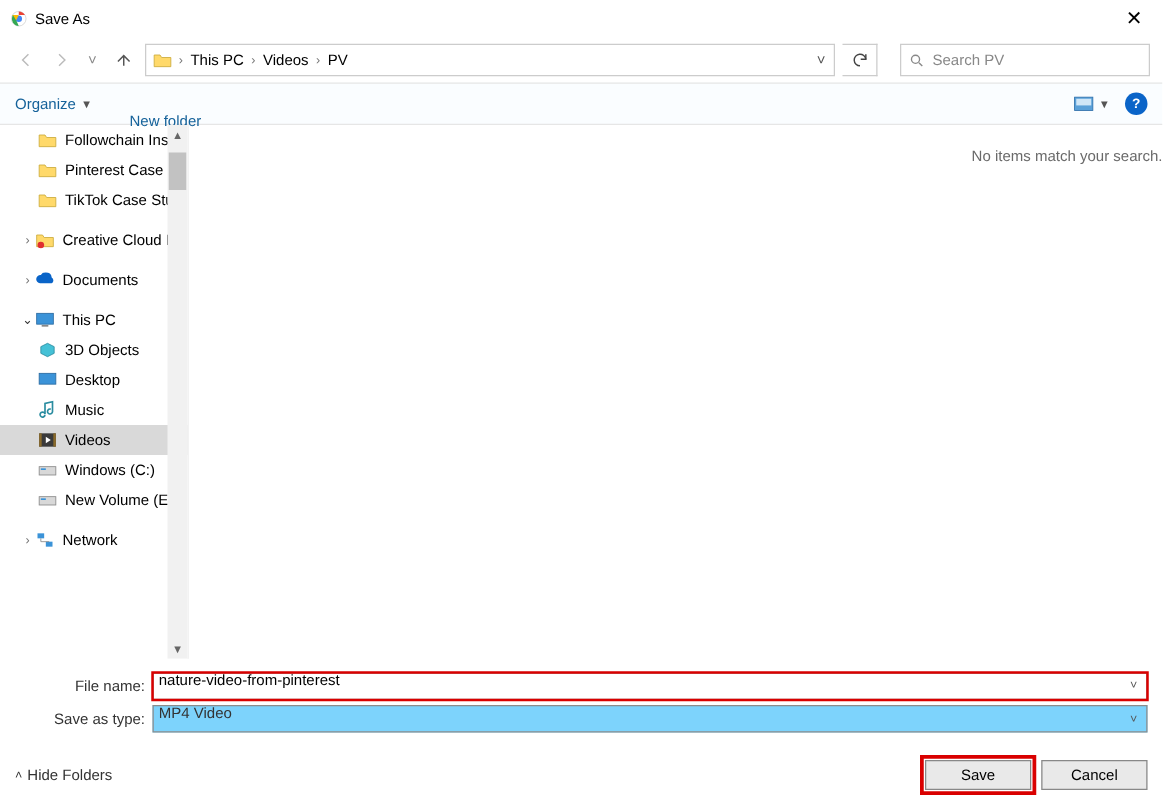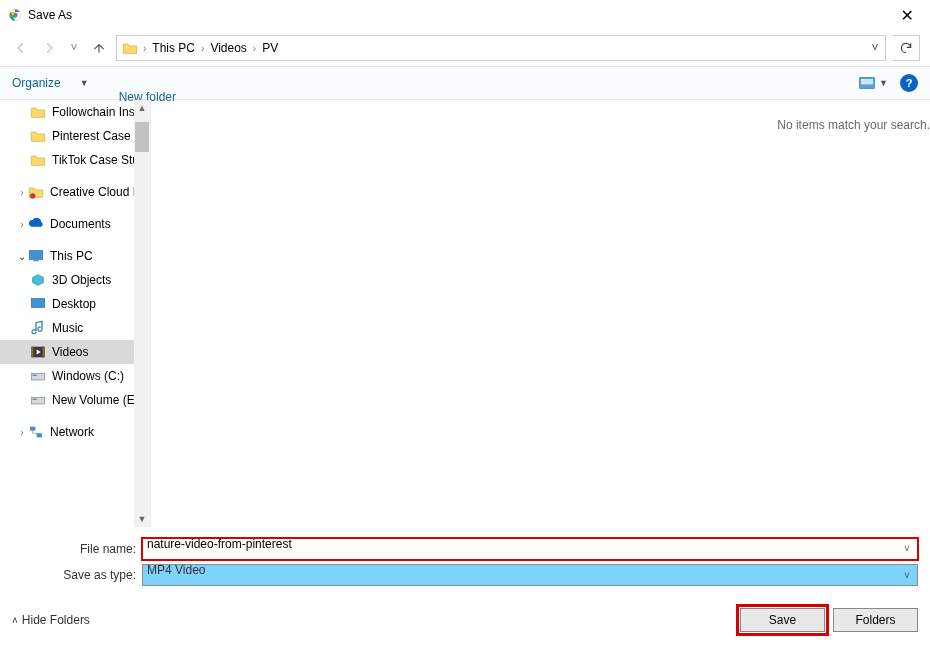--- a/index.html
+++ b/index.html
@@ -21,42 +21,42 @@
 .breadcrumb .crumb { padding: 0 2px; }
 .breadcrumb .endspacer { flex:1; }
 .breadcrumb .histbtn { width: 20px; color:#555; display:flex; justify-content:center; }
 
 .refreshbtn { width: 28px; height: 26px; border:1px solid #ccc; border-left:0; display:flex; align-items:center; justify-content:center; color:#444; }
 
 .searchbox { width: 200px; height: 26px; border:1px solid #ccc; margin-left: 12px; display:flex; align-items:center; padding: 0 6px; color:#888; }
 .searchbox .sicon { margin-right: 6px; }
 
 .toolbar { display:flex; align-items:center; height: 34px; border-top:1px solid #e6e6e6; border-bottom:1px solid #e6e6e6; padding: 0 12px; background:#fafdff; }
-.toolbar .organize { color:#15629a; display:flex; align-items:center; gap:19px; }
+.toolbar .organize { color:#15629a; display:flex; align-items:center; gap:4px; }
 .toolbar .newfolder { color:#15629a; margin-left: 30px; margin-top: 28px; }
 .toolbar .spacer { flex:1; }
 .toolbar .viewbtn { display:flex; align-items:center; gap:4px; color:#555; margin-right: 12px; }
 .toolbar .helpbtn { width:18px; height:18px; border-radius:50%; background:#0a64c8; color:#fff; display:flex; align-items:center; justify-content:center; font-weight:bold; font-size:11px; }
 
 .middle { flex:1; display:flex; min-height:0; }
 .tree { width: 150px; overflow:hidden; position:relative; }
 .tree-scroll { position:absolute; top:0; right:0; width:16px; bottom:0; background:#f1f1f1; display:flex; flex-direction:column; align-items:center; }
 .tree-scroll .thumb { width:14px; background:#c2c2c2; height:30px; margin-top:6px; border-radius:0; }
 .tree-scroll .arrow { font-size:9px; color:#666; height:16px; display:flex; align-items:center; justify-content:center; width:100%; }
 .tree-scroll .track { flex:1; }
 .tree ul { list-style:none; }
 .tree li { display:flex; align-items:center; height:24px; padding-left: 30px; white-space:nowrap; overflow:hidden; }
 .tree li.selected { background:#d9d9d9; }
 .tree li.group { padding-left: 16px; margin-top: 8px; }
 .tree .icon { width:16px; height:16px; display:inline-flex; align-items:center; justify-content:center; margin-right:6px; }
 .tree .caret { width:12px; display:inline-flex; justify-content:center; color:#777; font-size:10px; }
 
 .content { flex:1; display:flex; justify-content:flex-end; padding-top: 18px; color:#6a6a6a; border-left:1px solid #eee; }
 
-.fields { padding: 6px 12px 2px 12px; margin-left: 20px; }
+.fields { padding: 6px 12px 2px 12px; }
 .fieldrow { display:flex; align-items:center; margin: 4px 0; }
 .fieldrow label { width: 110px; text-align:right; padding-right: 6px; color:#333; }
 .fieldrow .inputwrap { flex:1; position:relative; }
 .fieldrow input, .fieldrow .combo { width:100%; height:22px; border:1px solid #8c8c8c; padding: 0 22px 10px 4px; font-size:12px; background:#fff; }
 .fieldrow .combo { background:#7dd3fc; display:flex; align-items:center; color:#333; }
 .fieldrow .dd { position:absolute; right:2px; top:2px; bottom:2px; width:18px; display:flex; align-items:center; justify-content:center; color:#555; font-size:10px; }
 .highlight-red { outline: 2px solid #d90000; outline-offset: -1px; }
 
 .bottom { display:flex; align-items:center; padding: 16px 12px 14px 12px; }
 .bottom .hidefolders { display:flex; align-items:center; gap:4px; color:#333; }
@@ -118,20 +118,29 @@
     <span class="histbtn">˅</span>
   </div>
 
   <div class="refreshbtn">
     <svg width="14" height="14" viewBox="0 0 24 24">
         <path d="M20 11A8 8 0 1 0 12 20" stroke="#444" stroke-width="2" fill="none"></path>
         <path d="M20 4v7h-7" stroke="#444" stroke-width="2" fill="none"></path>
       </svg>
   </div>
 
+  <div class="searchbox">
+    <span class="sicon">
+      <svg width="13" height="13" viewBox="0 0 24 24">
+          <circle cx="10" cy="10" r="6" stroke="#888" stroke-width="2" fill="none"></circle>
+          <path d="M15 15l5 5" stroke="#888" stroke-width="2"></path>
+        </svg>
+    </span>
+    <span>Search PV</span>
+  </div>
 </div>
 
 <div class="toolbar">
   <span class="organize">
     <span>Organize</span>
     <span style="font-size:9px;color:#555;">▼</span>
   </span>
   <span class="newfolder">New folder</span>
   <span class="spacer"></span>
   <span class="viewbtn">
@@ -302,14 +311,14 @@
   </div>
 </div>
 
 <div class="bottom">
   <span class="hidefolders">
     <span style="font-size:10px;">˄</span>
     <span>Hide Folders</span>
   </span>
   <span class="spacer"></span>
   <button class="highlight-red">Save</button>
-  <button>Folders</button>
+  <button>Cancel</button>
 </div>
 
 </body></html>

